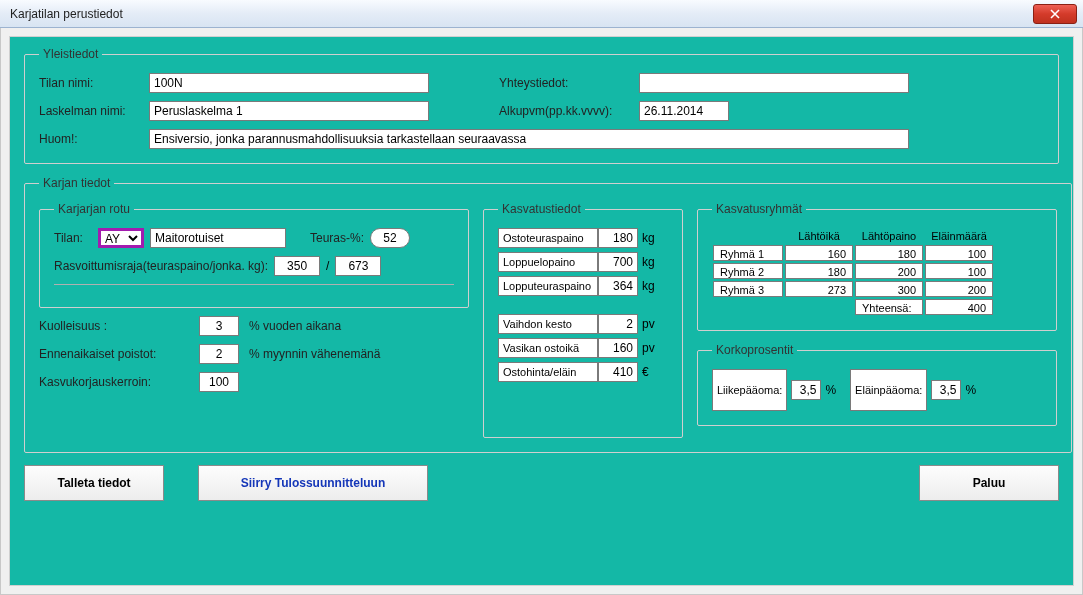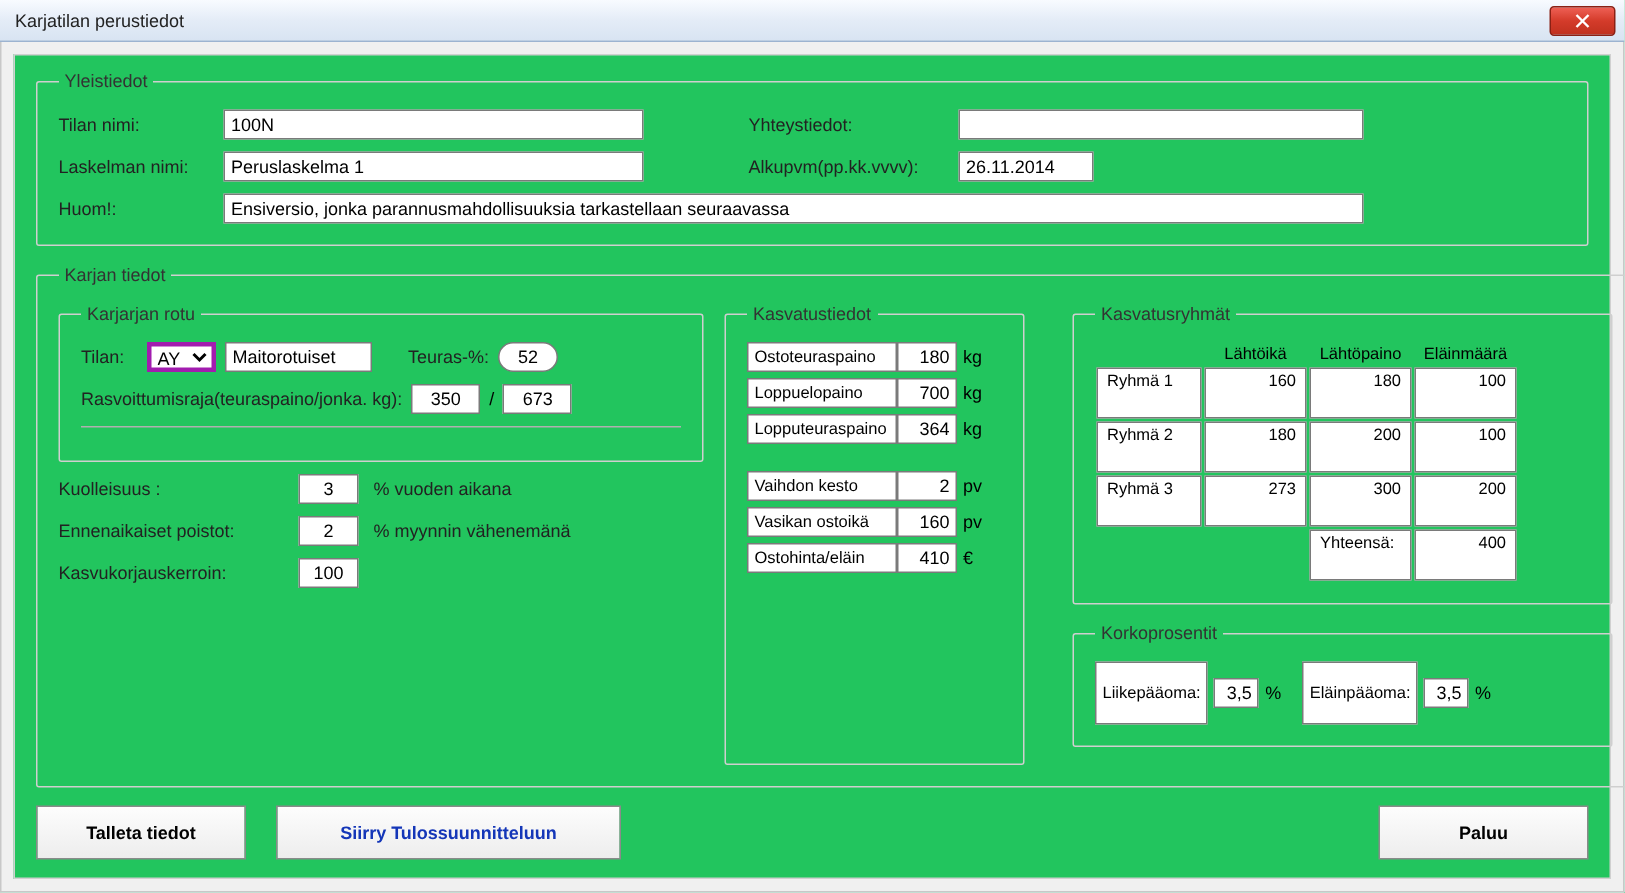--- a/index.html
+++ b/index.html
@@ -36,21 +36,21 @@
   .close-btn svg { width: 10px; height: 10px; }
   .window-body {
     background: #f0f0f0;
     height: 567px;
     padding: 8px;
     border: 1px solid #c8c8c8;
     border-top: none;
   }
   .main-panel {
     border: 1px solid #d0d0d0;
-    background: #22c55e;
+    background: #14b8a6;
     padding: 10px 14px 14px 14px;
     height: 100%;
   }
   fieldset {
     border: 1px solid #cfcfcf;
     border-radius: 2px;
     padding: 12px 14px 14px 14px;
     margin-bottom: 12px;
   }
   legend {
@@ -76,21 +76,21 @@
   }
   .yleis-grid {
     display: grid;
     grid-template-columns: 110px 290px 60px 140px 270px;
     row-gap: 8px;
     align-items: center;
   }
   .karja-row { display: flex; gap: 14px; }
   .karja-col-left { flex: 0 0 430px; }
   .karja-col-kasv { flex: 0 0 200px; }
-  .karja-col-right { flex: 0 0 360px; margin-left: 18px; }
+  .karja-col-right { flex: 0 0 360px; }
   .karjarotu-inner .row { gap: 6px; }
   hr.divider { border: none; border-top: 1px solid #b0b0b0; margin: 8px 0; }
   .kuoll-grid {
     display: grid;
     grid-template-columns: 160px 50px auto;
     row-gap: 8px;
     align-items: center;
   }
   .kasv-grid {
     display: grid;
@@ -115,55 +115,54 @@
   }
   .ryhma-table th, .ryhma-table td {
     font-weight: normal;
     font-size: 11px;
   }
   .ryhma-table th { text-align: center; padding: 2px 4px; }
   .ryhma-table td { padding: 1px; }
   .ryhma-table .hdr-cell { text-align: center; }
   .ryhma-table .cell {
     border: 1px solid #7a7a7a;
-    height: 34px;
+    height: 16px;
     padding: 2px 6px;
     background: #fff;
     text-align: right;
     width: 68px;
   }
   .ryhma-table .cell.lbl { text-align: left; width: 70px; }
   .korko-row { display: flex; gap: 14px; align-items: center; }
   .korko-item { display: flex; align-items: center; gap: 4px; }
   .korko-item .klabel {
     border: 1px solid #7a7a7a;
     height: 20px;
     padding: 20px 4px;
     background: #fff;
     display: flex;
     align-items: center;
     font-size: 11px;
   }
   .korko-item input { width: 30px; text-align: right; }
   .button-row {
     display: flex;
-    gap: 20px;
     margin-top: 6px;
     align-items: center;
   }
   .btn {
     border: 1px solid #8a8a8a;
     background: linear-gradient(to bottom, #fdfdfd 0%, #ededed 100%);
     padding: 10px 30px;
     font: inherit;
     font-weight: bold;
     cursor: pointer;
     min-width: 140px;
   }
-  .btn.primary { color: #1436b8; min-width: 230px; }
+  .btn.primary { color: #1436b8; min-width: 230px; margin-left: 34px; }
   .btn.paluu { margin-left: auto; min-width: 140px; }
 </style>
 </head>
 <body>
 
 <div class="titlebar">
   <span class="titlebar-title">Karjatilan perustiedot</span>
   <div class="close-btn">
     <svg viewBox="0 0 10 10">
         <path d="M1 1 L9 9 M9 1 L1 9" stroke="#fff" stroke-width="1.6"></path>
@@ -202,21 +201,21 @@
 
         <div class="karja-col-left">
           <fieldset style="margin-bottom:8px">
             <legend>Karjarjan rotu</legend>
             <div class="karjarotu-inner">
               <div class="row">
                 <span class="label" style="width:38px">Tilan:</span>
                 <select style="width:46px">
                   <option>AY</option>
                 </select>
-                <input type="text" class="ro" style="width: 98px; text-align: left;" value="Maitorotuiset">
+                <input type="text" class="ro" style="width: 136px; text-align: left;" value="Maitorotuiset">
                 <span class="label" style="margin-left:18px">Teuras-%:</span>
                 <input type="text" class="ro" style="width: 40px; border-radius: 10px;" value="52">
               </div>
               <div class="row">
                 <span class="label">Rasvoittumisraja(teuraspaino/jonka. kg):</span>
                 <input type="text" class="ro" style="width: 46px;" value="350">
                 <span>/</span>
                 <input type="text" class="ro" style="width: 46px;" value="673">
               </div>
               <hr class="divider">

